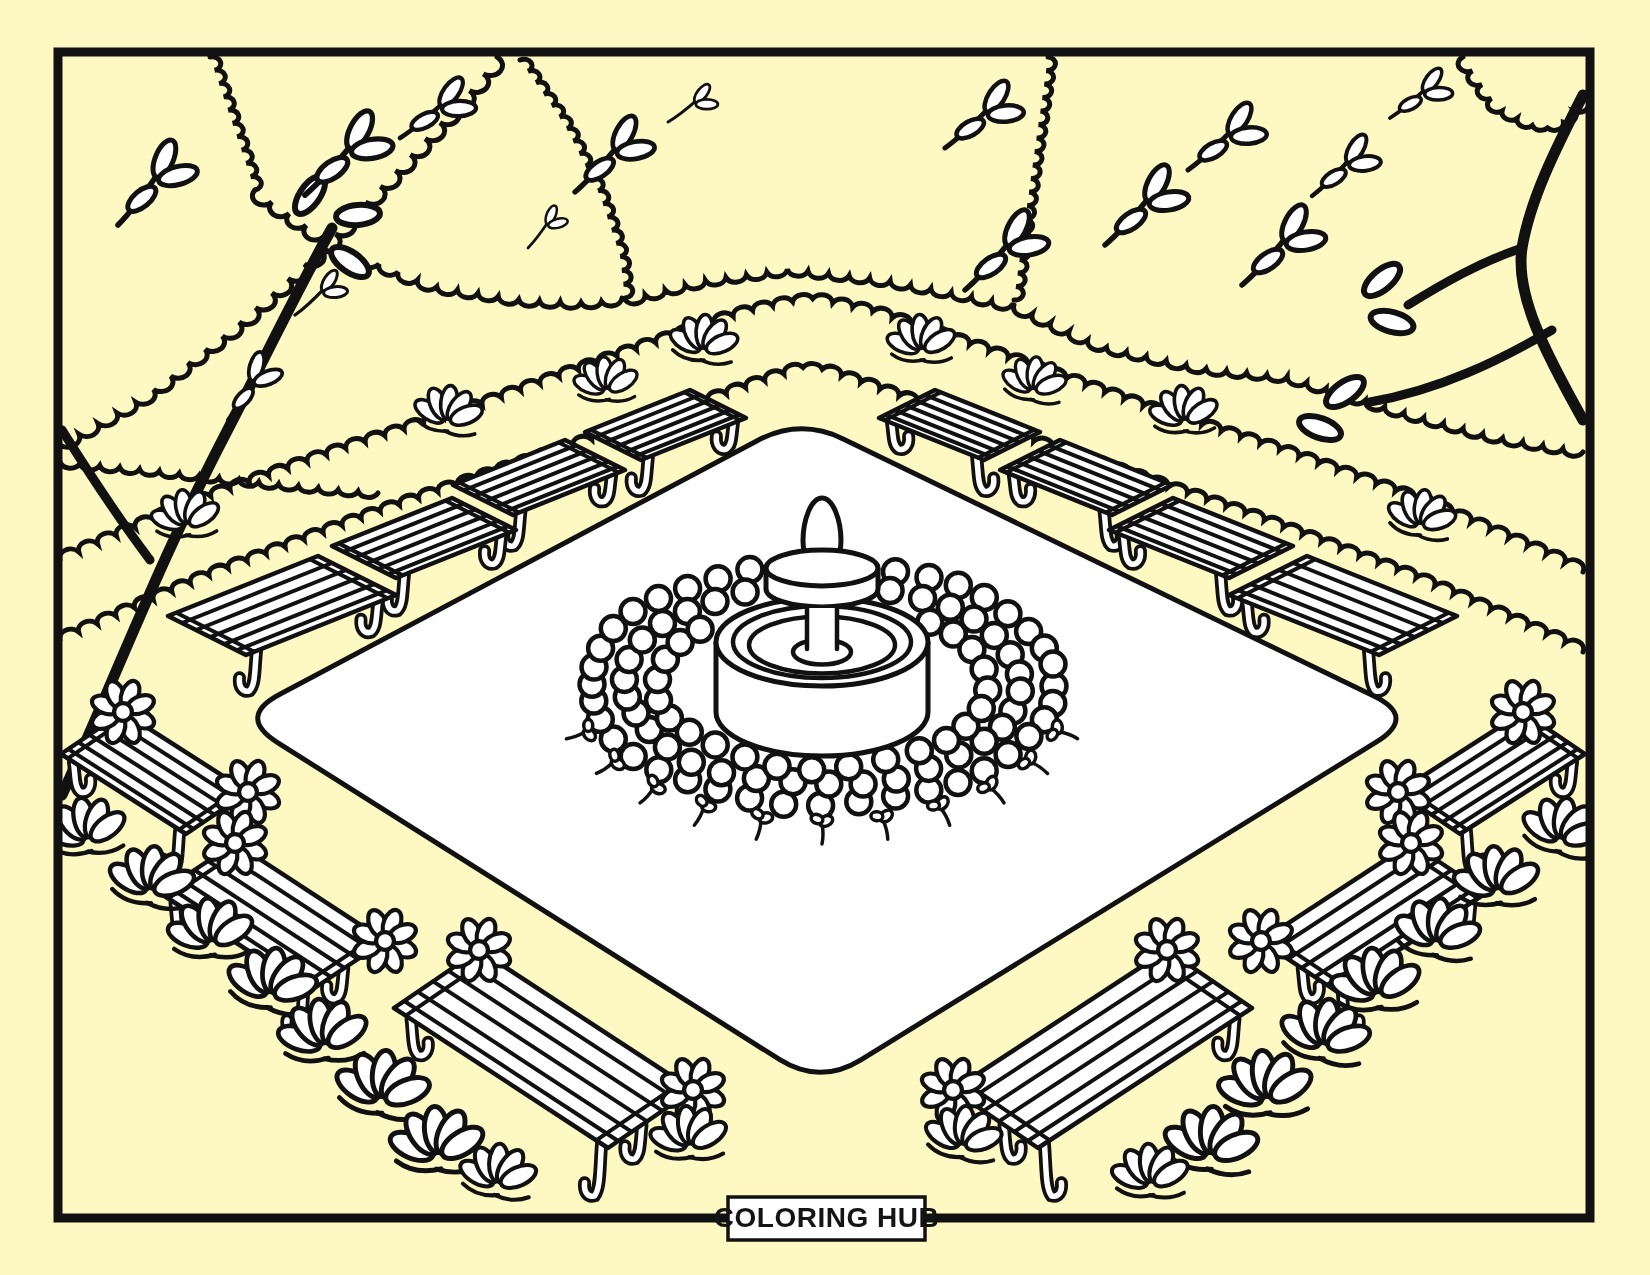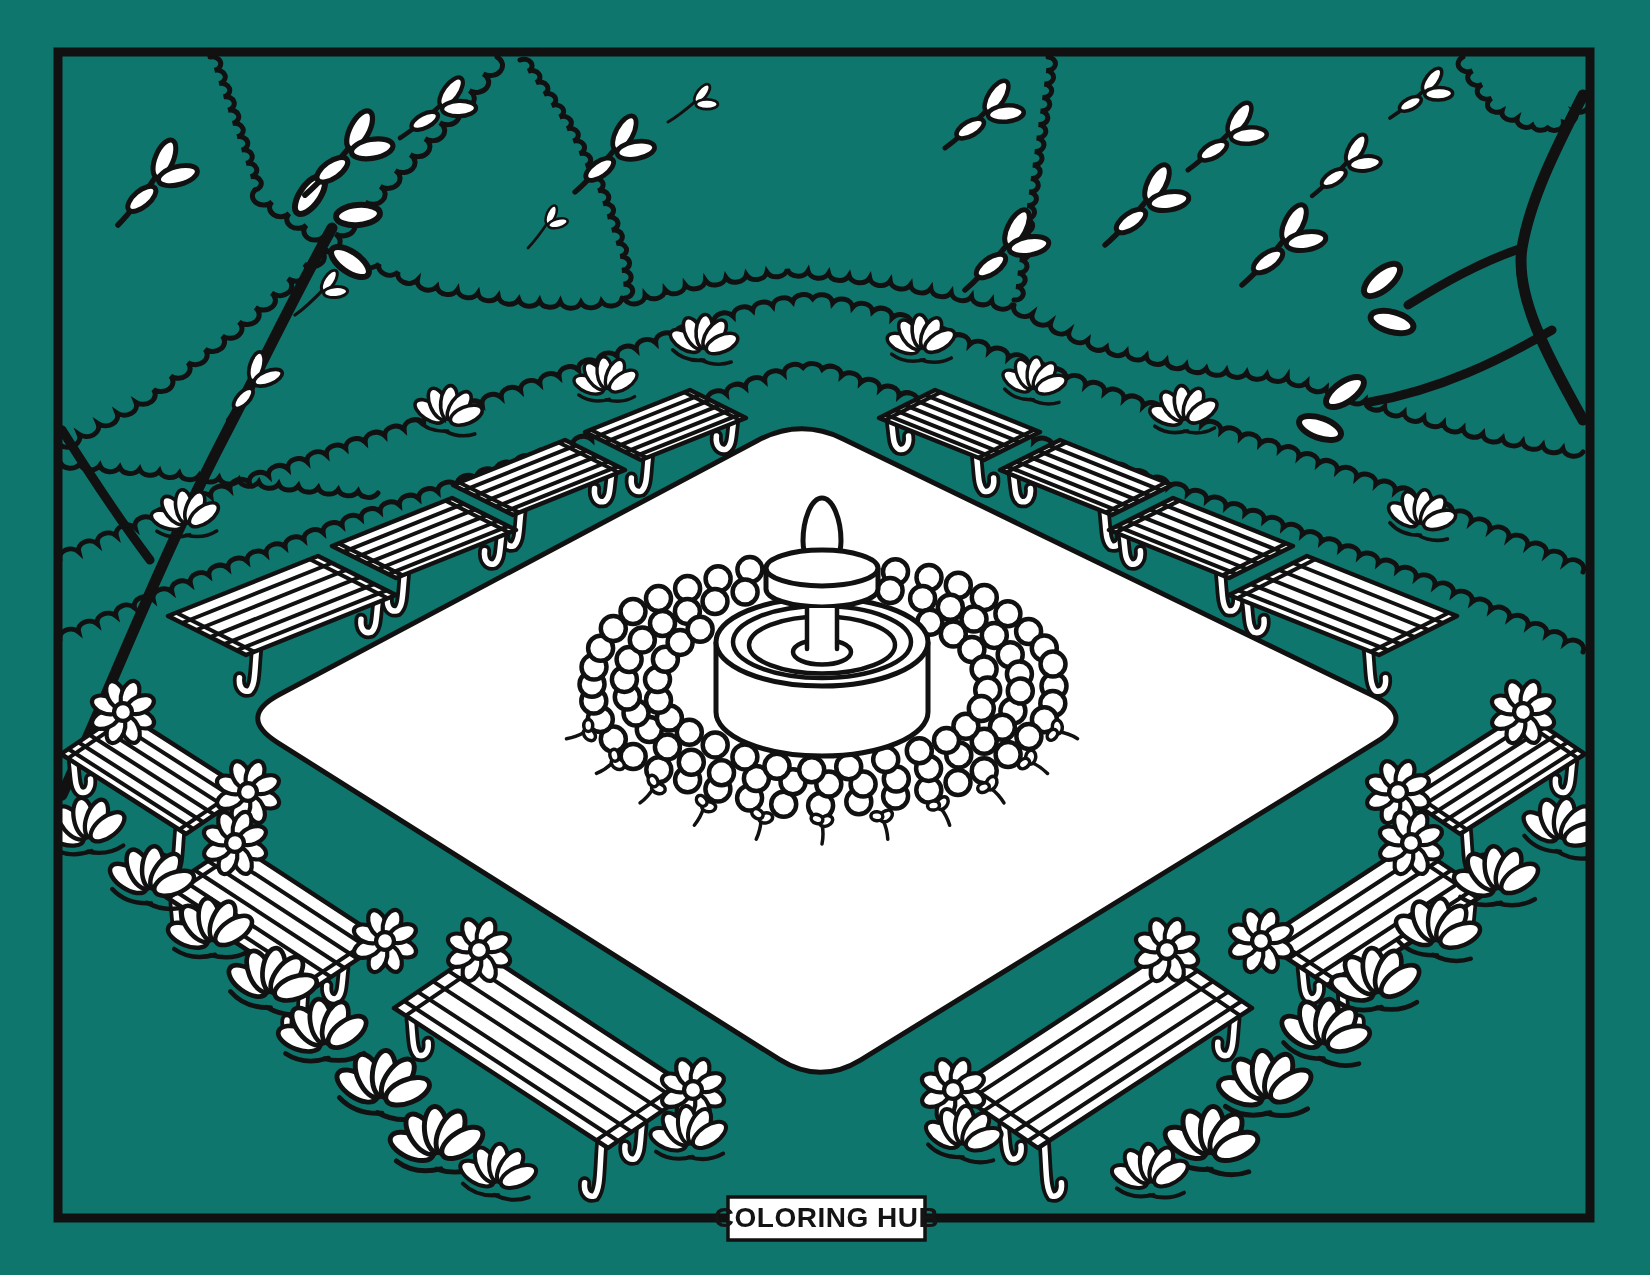--- a/index.html
+++ b/index.html
@@ -1,17 +1,17 @@
 <!DOCTYPE html>
 <html><head>
 <meta charset="utf-8">
 <style>
   html,body{margin:0;padding:0;background:#ffffff;}
   body{width:1650px;height:1275px;font-family:"Liberation Sans",sans-serif;}
-  .page{position:relative;width:1650px;height:1275px;background:#0f766e;overflow:hidden;}
+  .page{position:relative;width:1650px;height:1275px;background:#fef9c3;overflow:hidden;}
   svg{display:block;width:1650px;height:1275px;}
   .brand-text{font-family:"Liberation Sans",sans-serif;font-weight:bold;font-size:28px;letter-spacing:.5px;}
 </style>
 </head>
 <body>
 
 <div class="page">
   <svg id="art" viewBox="0 0 1650 1275" xmlns="http://www.w3.org/2000/svg">
     <defs>
       <clipPath id="fc">

